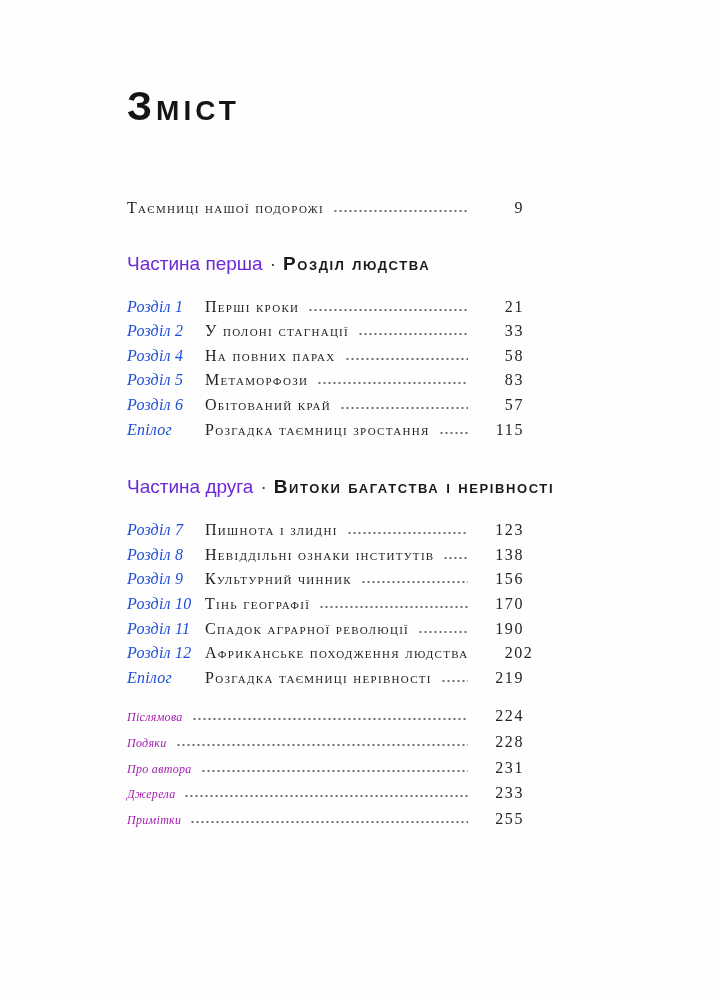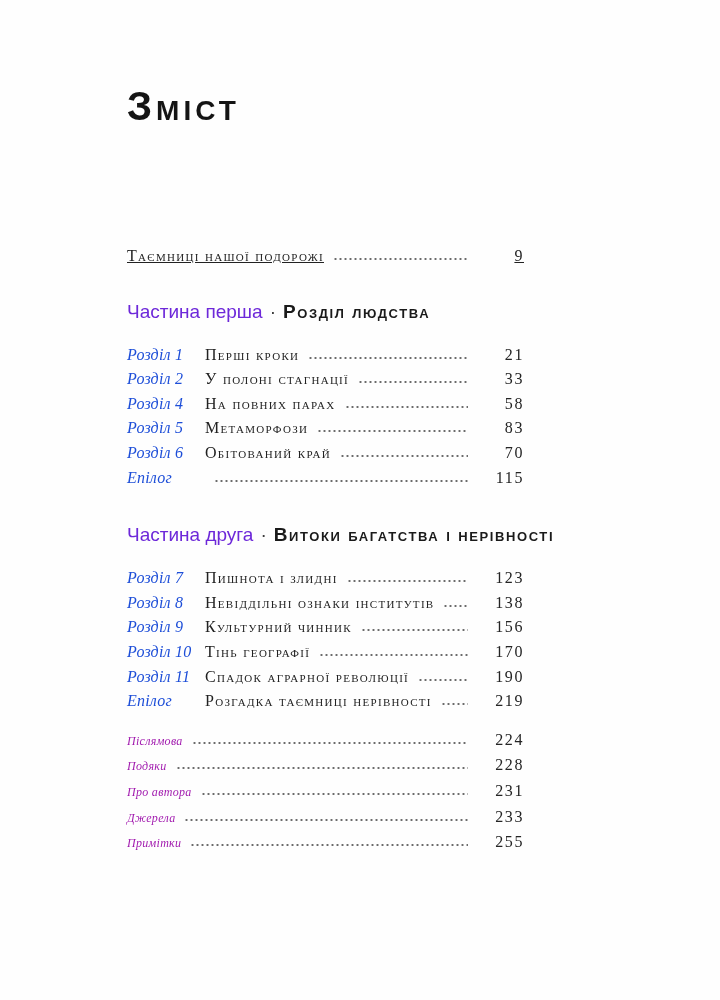--- a/index.html
+++ b/index.html
@@ -64,21 +64,21 @@
     background-position: left bottom;
   }
   .page-num {
     flex: 0 0 52px;
     text-align: right;
     letter-spacing: 1.6px;
     color: #242424;
   }
 
   
-  .intro-row { margin-top: 118px; text-decoration: underline; }
+  .intro-row { margin-top: 70px; }
 
   
   .part-heading {
     margin: 30px 0 0 0;
     font-family: "Liberation Sans", sans-serif;
     font-size: 19px;
     line-height: 26px;
     font-weight: 400;
     white-space: nowrap;
   }
@@ -143,24 +143,25 @@
     <div class="toc-row">
       <span class="chap-label">Розділ 5</span>
       <span class="chap-title">Метаморфози</span>
       <span class="leader"></span>
       <span class="page-num">83</span>
     </div>
     <div class="toc-row">
       <span class="chap-label">Розділ 6</span>
       <span class="chap-title">Обітований край</span>
       <span class="leader"></span>
-      <span class="page-num">70</span>
+      <span class="page-num">57</span>
     </div>
     <div class="toc-row">
       <span class="chap-label">Епілог</span>
+      <span class="chap-title">Розгадка таємниці зростання</span>
       <span class="leader"></span>
       <span class="page-num">115</span>
     </div>
   </div>
 
   <h2 class="part-heading second">
     <span class="part-name">Частина друга</span><span class="part-sep">·</span><span class="part-title">Витоки багатства і нерівності</span>
   </h2>
 
   <div class="chapters">
@@ -188,20 +189,26 @@
       <span class="leader"></span>
       <span class="page-num">170</span>
     </div>
     <div class="toc-row">
       <span class="chap-label">Розділ 11</span>
       <span class="chap-title">Спадок аграрної революції</span>
       <span class="leader"></span>
       <span class="page-num">190</span>
     </div>
     <div class="toc-row">
+      <span class="chap-label">Розділ 12</span>
+      <span class="chap-title">Африканське походження людства</span>
+      <span class="leader"></span>
+      <span class="page-num">202</span>
+    </div>
+    <div class="toc-row">
       <span class="chap-label">Епілог</span>
       <span class="chap-title">Розгадка таємниці нерівності</span>
       <span class="leader"></span>
       <span class="page-num">219</span>
     </div>
   </div>
 
   <div class="backmatter">
     <div class="toc-row">
       <span class="bm-label">Післямова</span>

